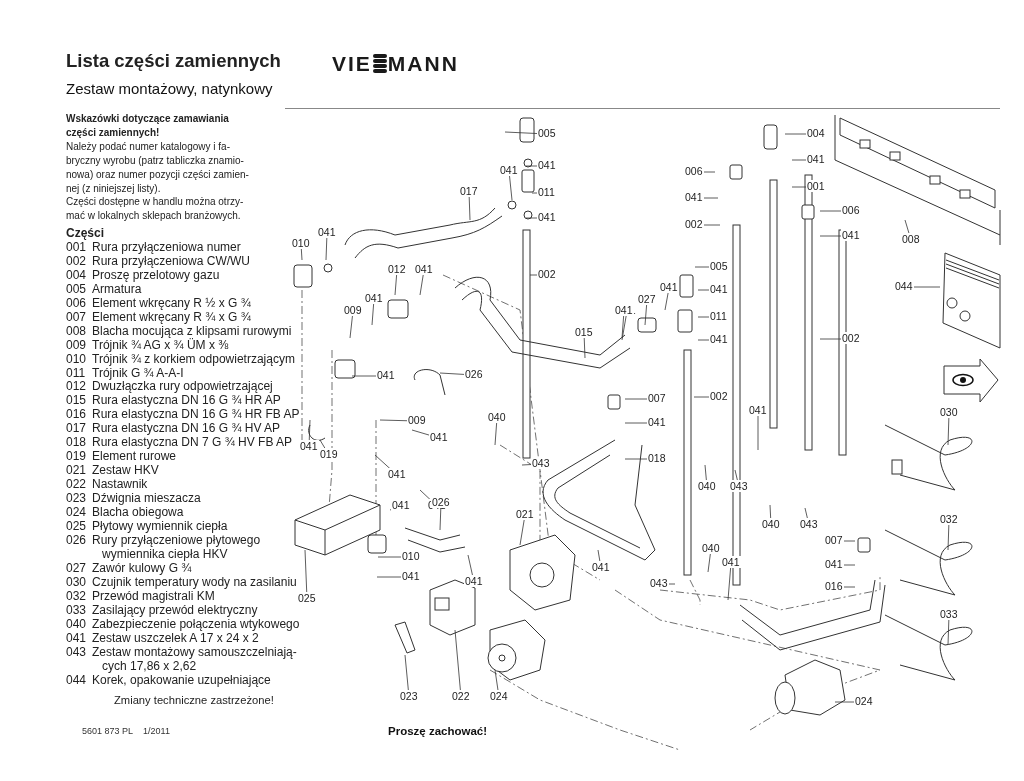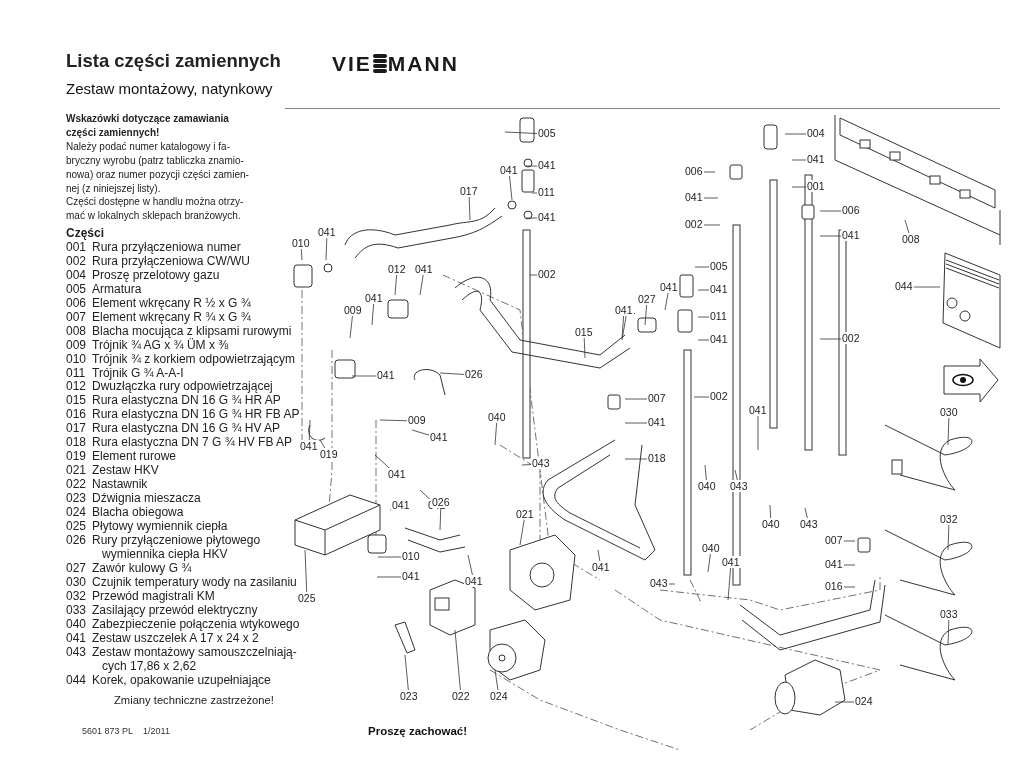--- a/index.html
+++ b/index.html
@@ -15,21 +15,21 @@
   #notes { left:66px; top:112px; width:220px; font-size:10px; line-height:13.9px; color:#222; }
   #notes .h { font-weight:bold; }
   #parts { left:66px; top:227px; width:225px; font-size:12px; line-height:13.95px; color:#222; }
   #parts .h { font-weight:bold; margin-bottom:0; }
   #parts .row { display:flex; white-space:nowrap; }
   #parts .num { width:26px; flex:0 0 26px; }
   #parts .txt { white-space:nowrap; }
   #parts .cont { padding-left:36px; white-space:nowrap; }
   #changes { left:66px; top:694px; font-size:11.2px; color:#222; white-space:nowrap;margin-left:48px; }
   #docnum { left:66px; top:726px; font-size:9px; color:#333; white-space:nowrap;margin-left:16px; }
-  #keep { left:368px; top:725px; font-size:11.5px; font-weight:bold; color:#111; white-space:nowrap; }
+  #keep { left:388px; top:725px; font-size:11.5px; font-weight:bold; color:#111; white-space:nowrap; }
   #diagram { left:280px; top:110px; width:740px; height:640px; }
   #diagram text { font-family:"Liberation Sans", sans-serif; font-size:10.5px; fill:#222; }
   .pipe { fill:none; stroke:#333; stroke-width:1; }
   .pipe-body { fill:#fff; stroke:#333; stroke-width:1; }
   .lead { stroke:#333; stroke-width:0.8; fill:none; }
   .dash { stroke:#333; stroke-width:0.7; fill:none; stroke-dasharray:8 3 2 3; }
 </style>
 </head>
 <body>
 

